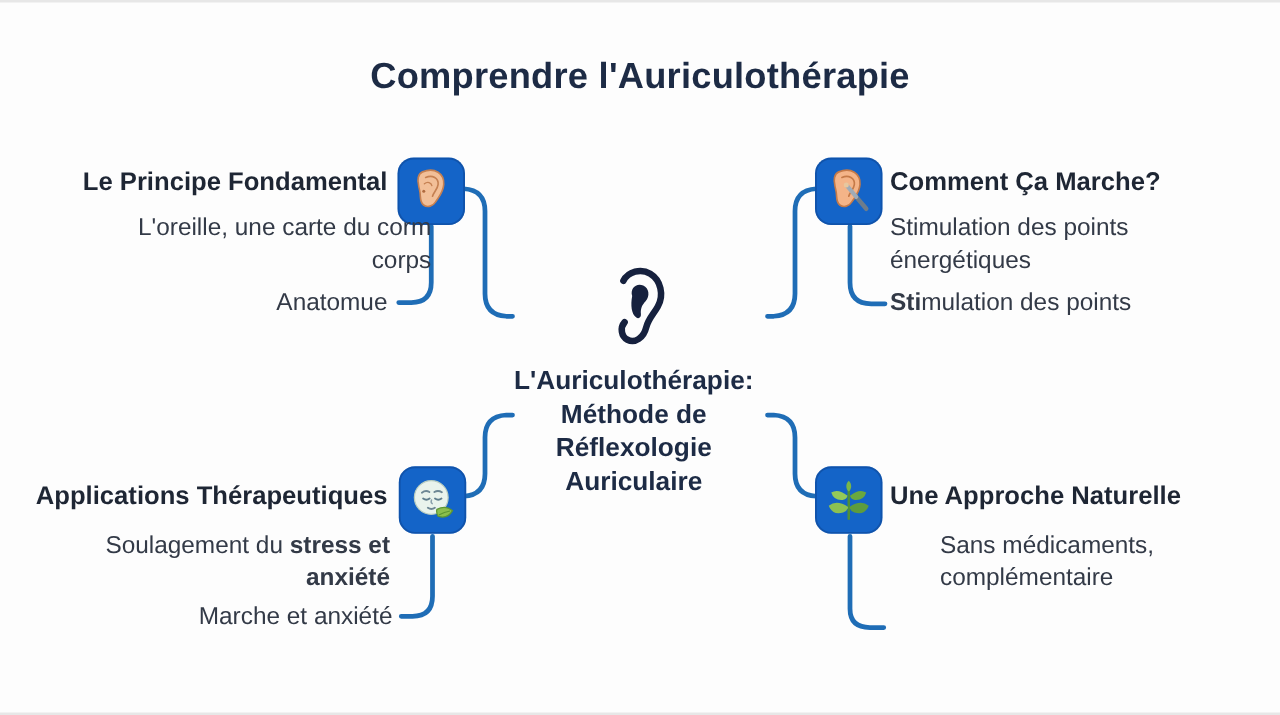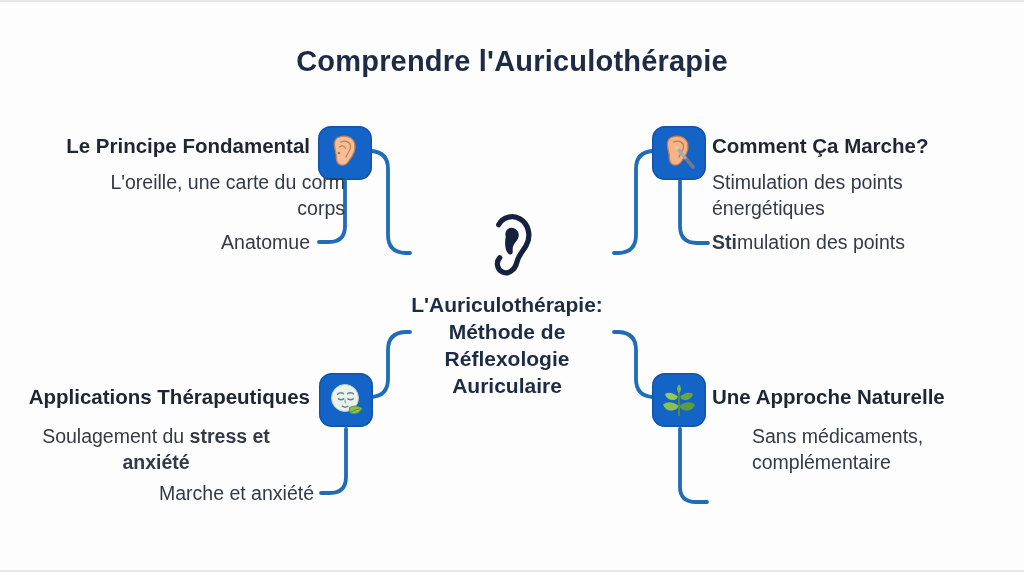--- a/index.html
+++ b/index.html
@@ -128,21 +128,21 @@
         <path d="M21.5 13.6 q3 -1.8 6 0.2" stroke="#6d8794" fill="none" stroke-width="1.5" stroke-linecap="round"></path>
         <path d="M12.5 18.8 q2.6 1.9 5.2 0" stroke="#5f7d8c" fill="none" stroke-width="1.5" stroke-linecap="round"></path>
         <path d="M22 18.8 q2.6 1.9 5.2 0" stroke="#5f7d8c" fill="none" stroke-width="1.5" stroke-linecap="round"></path>
         <path d="M19.2 20 q-0.8 2.2 0.6 2.9" stroke="#8aa0ab" fill="none" stroke-width="1.2" stroke-linecap="round"></path>
         <path d="M16.3 26.2 q2.8 2 5.6 0" stroke="#6d8794" fill="none" stroke-width="1.5" stroke-linecap="round"></path>
         <path d="M23.5 27.5 Q 30.5 24, 36 28.5 Q 32 35.5, 24.5 33 Q 22.8 30.2, 23.5 27.5 Z" fill="#8cbf4d" stroke="#5d9632" stroke-width="1"></path>
         <path d="M25 32 Q 29.5 29.5, 34 28.8" stroke="#5d9632" fill="none" stroke-width="1"></path>
       </svg>
     </span>
     <div class="branch-heading align-r" style="left:0; width:310px; top:384px;">Applications Thérapeutiques</div>
-    <div class="branch-text align-r" style="left:0; width:312px; top:423px;text-align:center;">
+    <div class="branch-text align-r" style="left:0; width:312px; top:423px;">
       <div><span>Soulagement du </span><span class="bd">stress et</span></div>
       <div class="bd">anxiété</div>
     </div>
     <div class="branch-text align-r" style="left:0; width:314px; top:480px;">Marche et anxiété</div>
   </div>
 
   <div class="branch">
     <span class="icon-badge" style="left:652px; top:373px;">
       <svg width="40" height="40" viewBox="0 0 40 40">
         <path d="M20 35 C 20 27, 20 17, 20 9" stroke="#4f8f3a" stroke-width="2" fill="none" stroke-linecap="round"></path>

